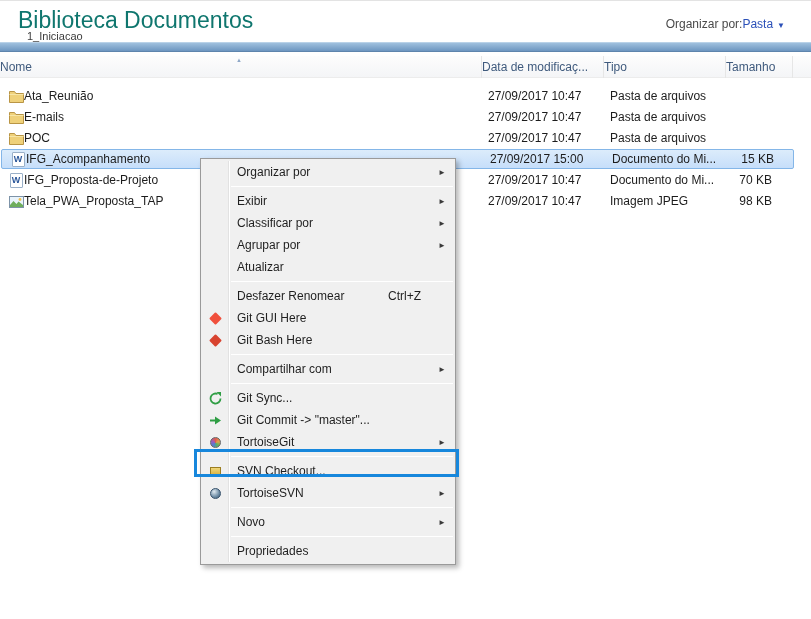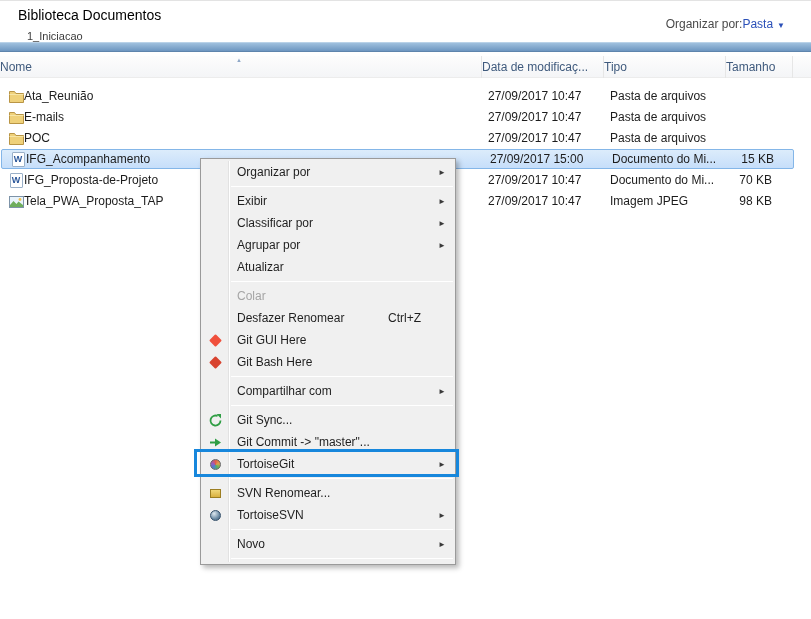--- a/index.html
+++ b/index.html
@@ -1,20 +1,20 @@
 <!DOCTYPE html>
 <html><head>
 <meta charset="utf-8">
 <style>
   * { box-sizing: border-box; margin: 0; padding: 0; }
   body { background: #ffffff; font-family: "Liberation Sans", sans-serif; }
   .screen { position: relative; width: 811px; height: 619px; background: #fff; overflow: hidden; border-top: 1px solid #e3e3e3; }
 
   
-  .lib-title { position: absolute; left: 18px; top: 6px; font-size: 14px; color: #000000; }
+  .lib-title { position: absolute; left: 18px; top: 6px; font-size: 23px; color: #0f766e; }
   .lib-sub { position: absolute; left: 27px; top: 29px; font-size: 11px; color: #3c3c3c; }
   .arrange { position: absolute; right: 26px; top: 16px; font-size: 12px; color: #4a4a4a; white-space: nowrap; }
   .arrange-value { color: #2b50b8; cursor: default; }
   .dd-arrow { font-size: 8px; color: #2b50b8; margin-left: 4px; }
 
   
   .band { position: absolute; left: 0; top: 41px; width: 811px; height: 10px;
           background: linear-gradient(#9fc0de, #6d96c0);
           border-top: 1px solid #b9d2e8; border-bottom: 1px solid #5e85ad; }
 
@@ -204,23 +204,20 @@
     <div class="mi">
       <span>Agrupar por</span>
       <span class="arrow">►</span>
     </div>
     <div class="mi">
       <span>Atualizar</span>
     </div>
 
     <div class="msep"></div>
 
-    <div class="mi disabled">
-      <span>Colar</span>
-    </div>
     <div class="mi">
       <span>Desfazer Renomear</span>
       <span class="shortcut">Ctrl+Z</span>
     </div>
     <div class="mi">
       <span class="ic">
           <span class="git-diamond"></span>
         </span>
       <span>Git GUI Here</span>
     </div>
@@ -265,37 +262,40 @@
       <span>TortoiseGit</span>
       <span class="arrow">►</span>
     </div>
 
     <div class="msep"></div>
 
     <div class="mi">
       <span class="ic">
           <span class="svnco-box"></span>
         </span>
-      <span>SVN Renomear...</span>
+      <span>SVN Checkout...</span>
     </div>
     <div class="mi">
       <span class="ic">
           <span class="tsvn-circle"></span>
         </span>
       <span>TortoiseSVN</span>
       <span class="arrow">►</span>
     </div>
 
     <div class="msep"></div>
 
     <div class="mi">
       <span>Novo</span>
       <span class="arrow">►</span>
     </div>
 
     <div class="msep"></div>
 
+    <div class="mi">
+      <span>Propriedades</span>
+    </div>
 
   </div>
 
   <div class="annot"></div>
 
 </div>
 
 </body></html>

